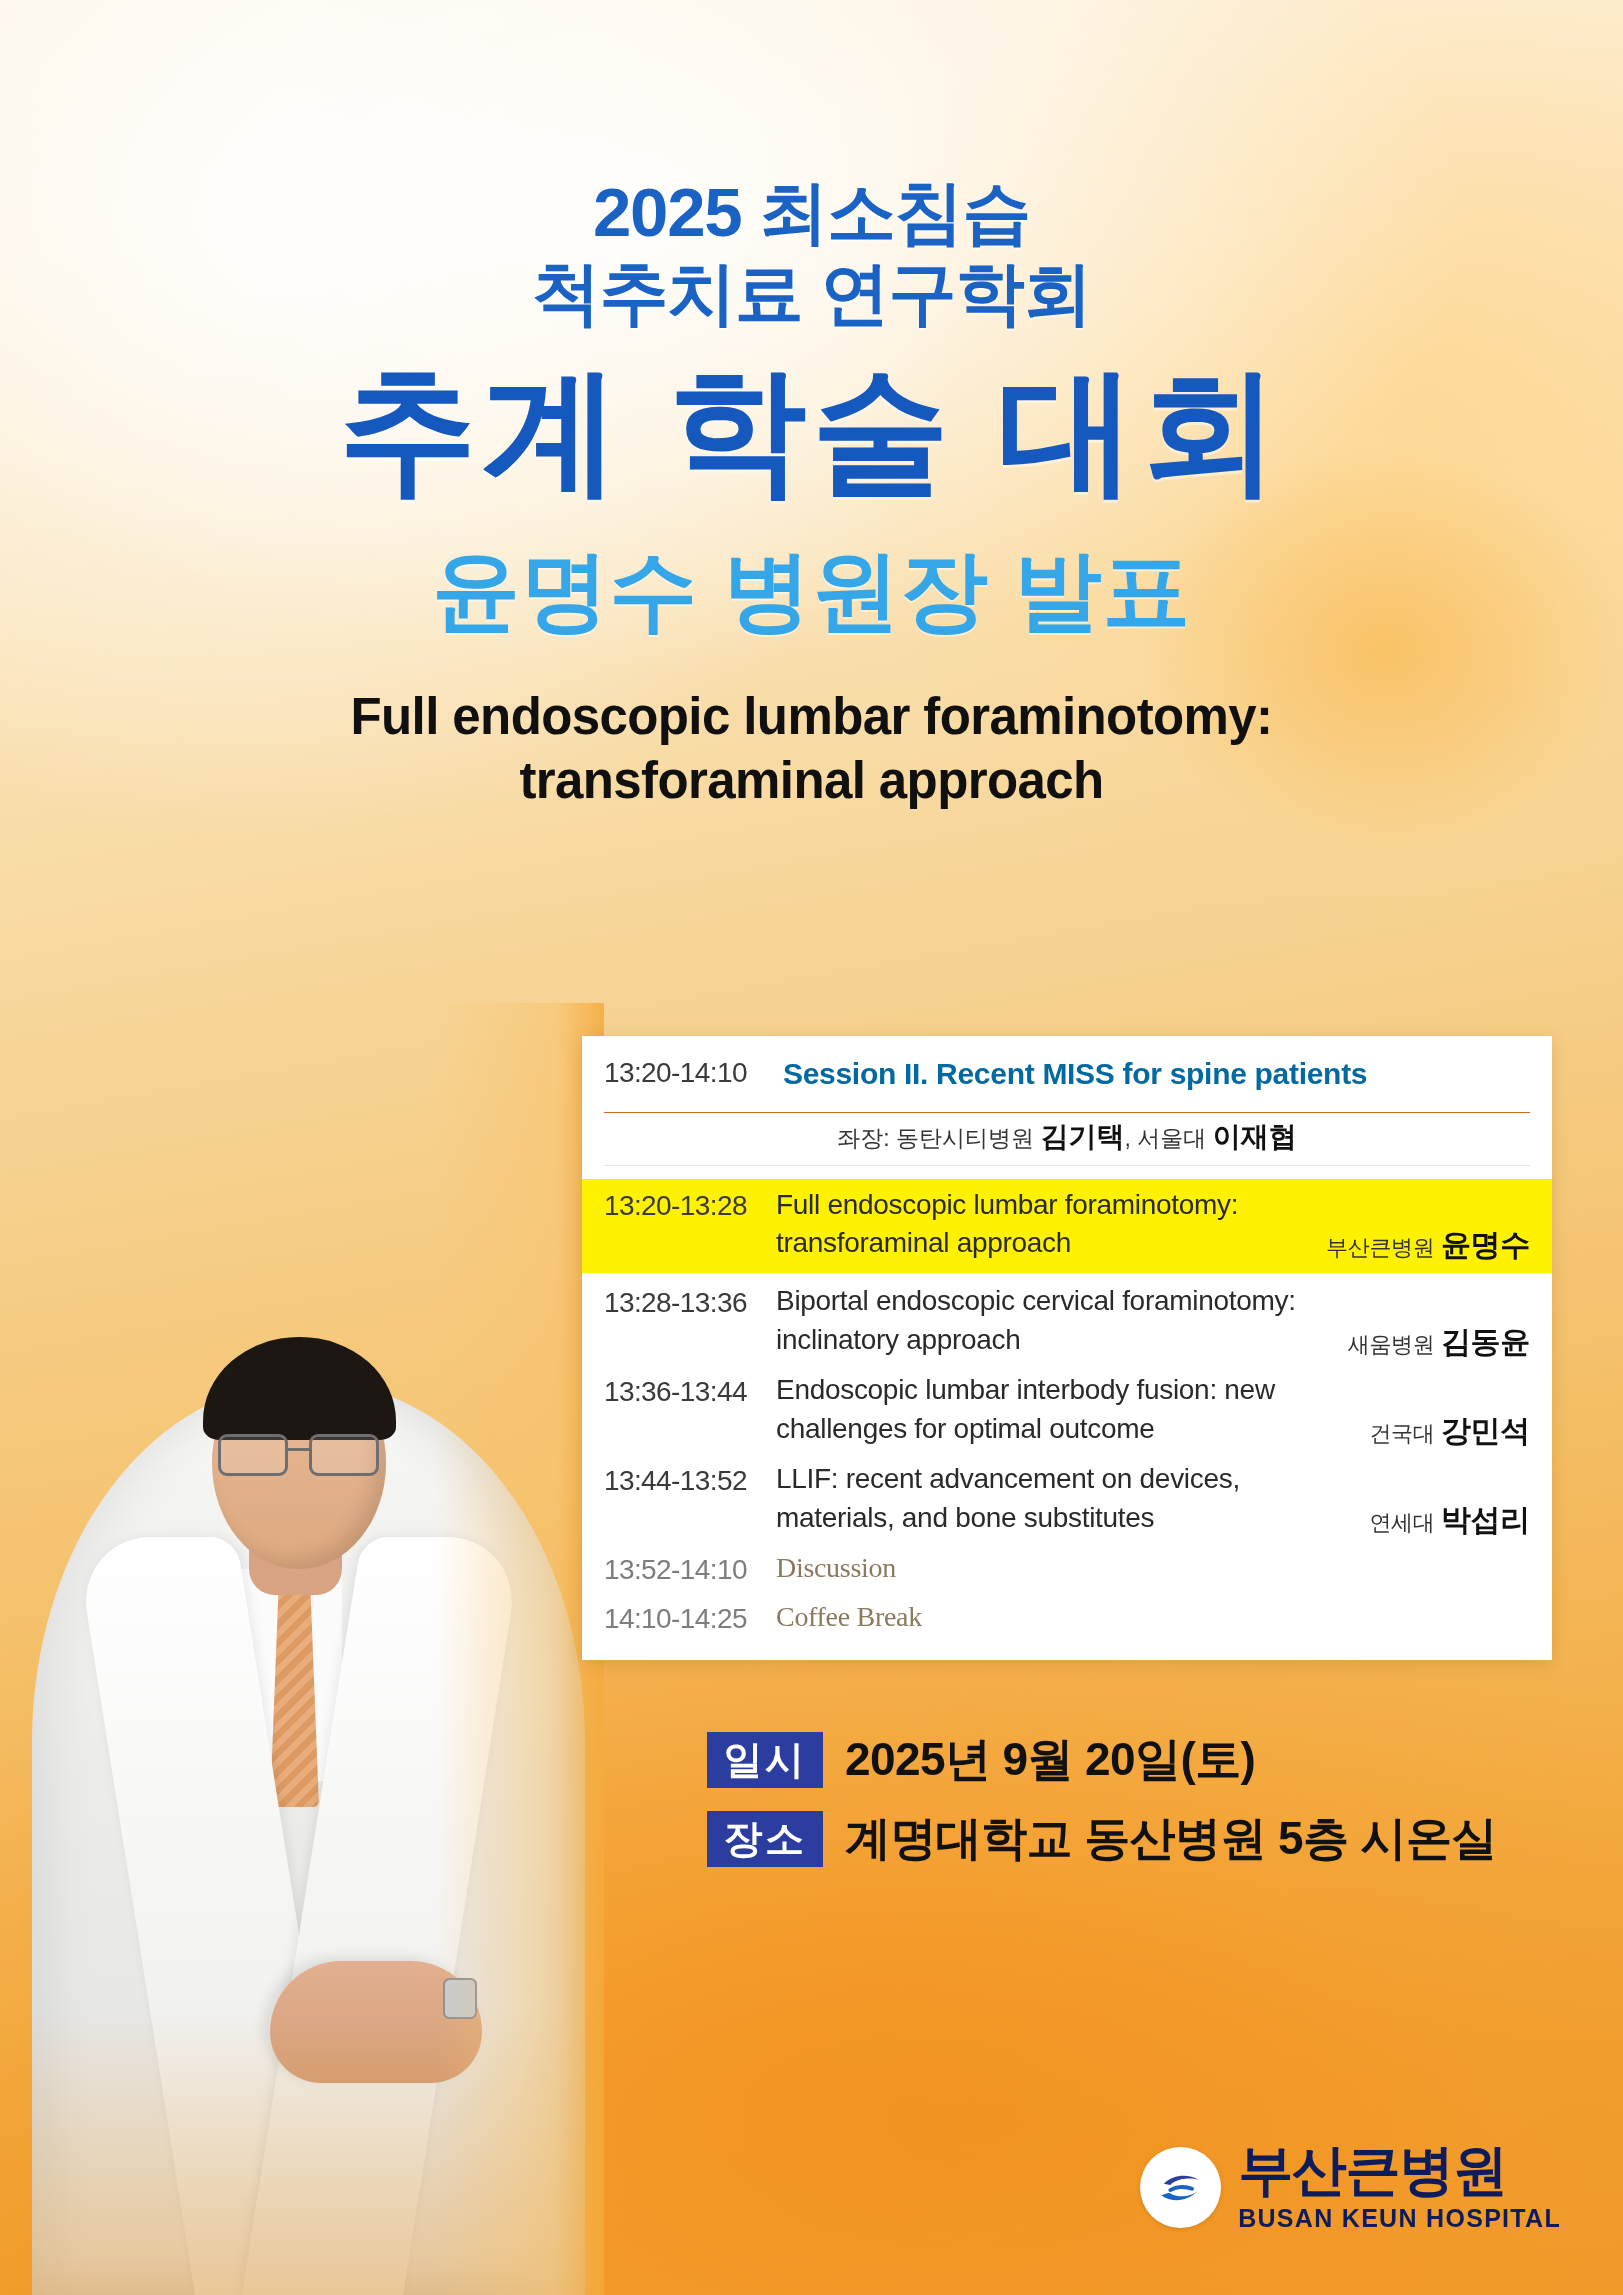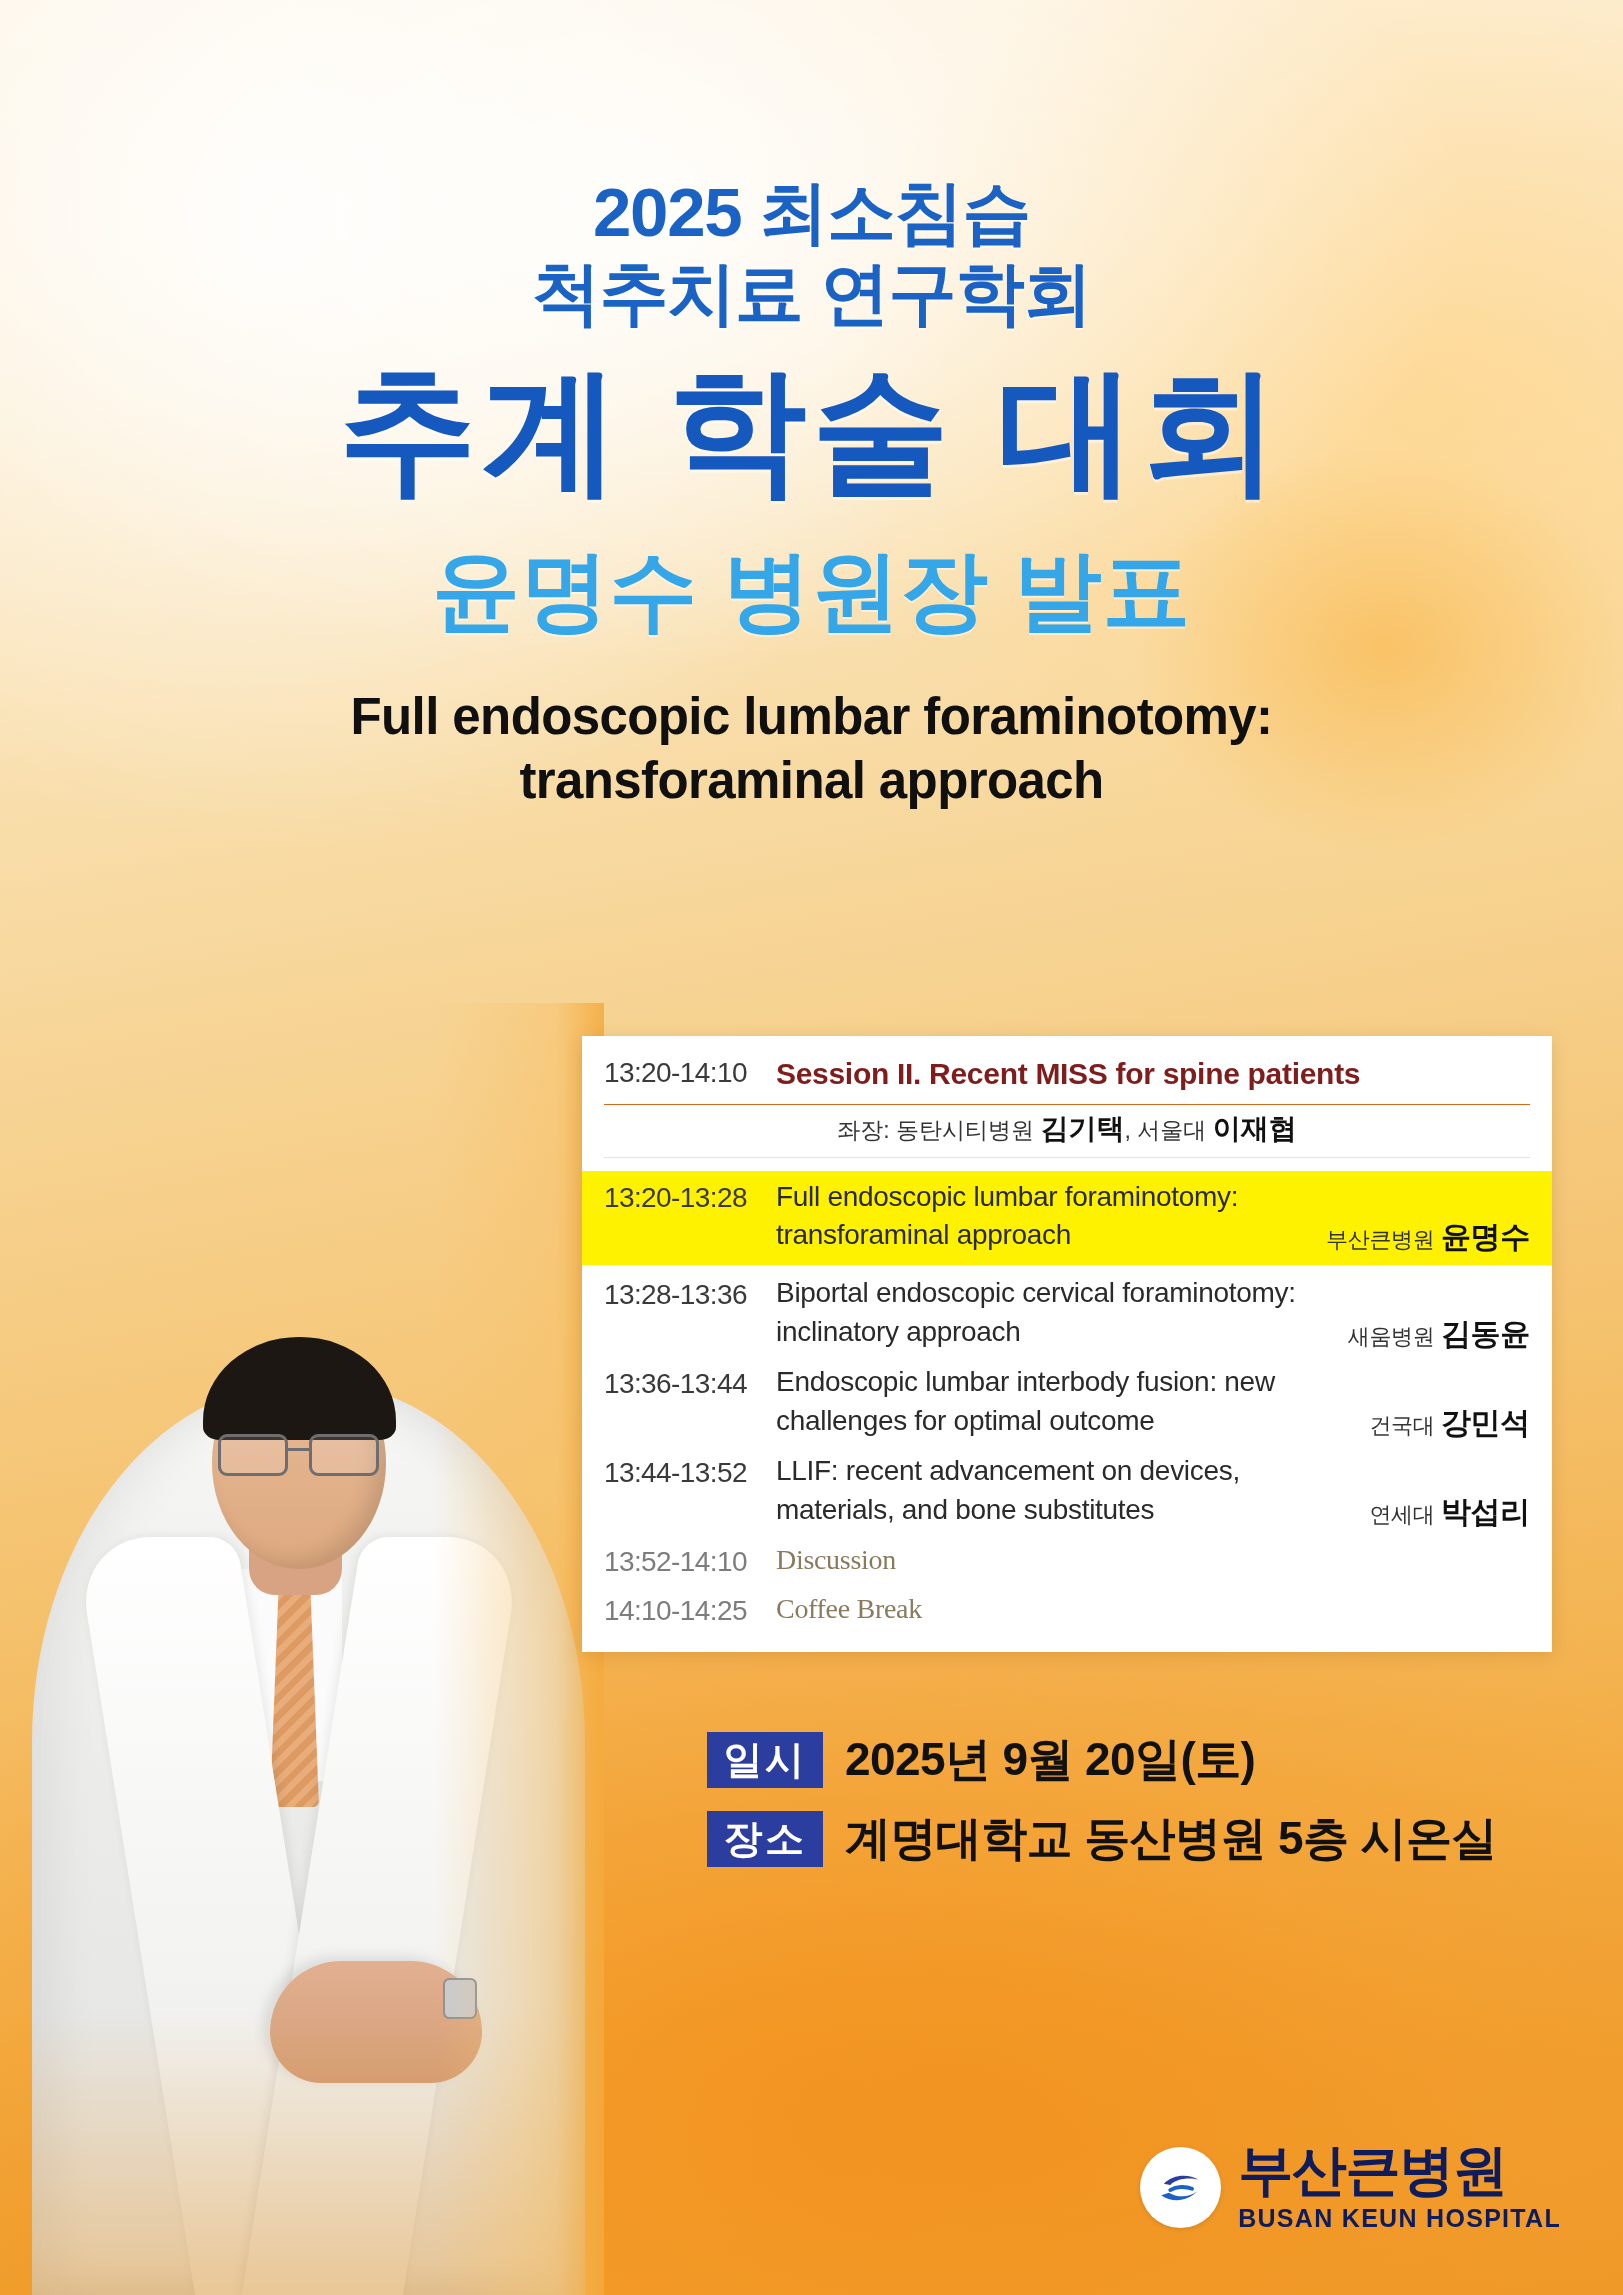--- a/index.html
+++ b/index.html
@@ -271,25 +271,26 @@
     padding-top: 1.3px;
   }
   .prog-main {
     flex: 1 1 auto;
     font-size: 28px;
     line-height: 1.38;
     letter-spacing: -0.3px;
   }
   .session-head {
     border-bottom: 1.9px solid #d36a1a;
-    padding-bottom: 10px;
+    padding-bottom: 18px;
     margin-bottom: 5.1px;
+    gap: 7px;
   }
   .session-head .prog-main {
-    color: #7f1d1d;
+    color: #0369a1;
     font-weight: bold;
     font-size: 30px;
   }
   .chair {
     text-align: center;
     font-size: 23px;
     color: #333;
     margin: 3.9px 0 13px 0;
     border-bottom: 1.3px solid #e2e2e2;
     padding-bottom: 9px;

